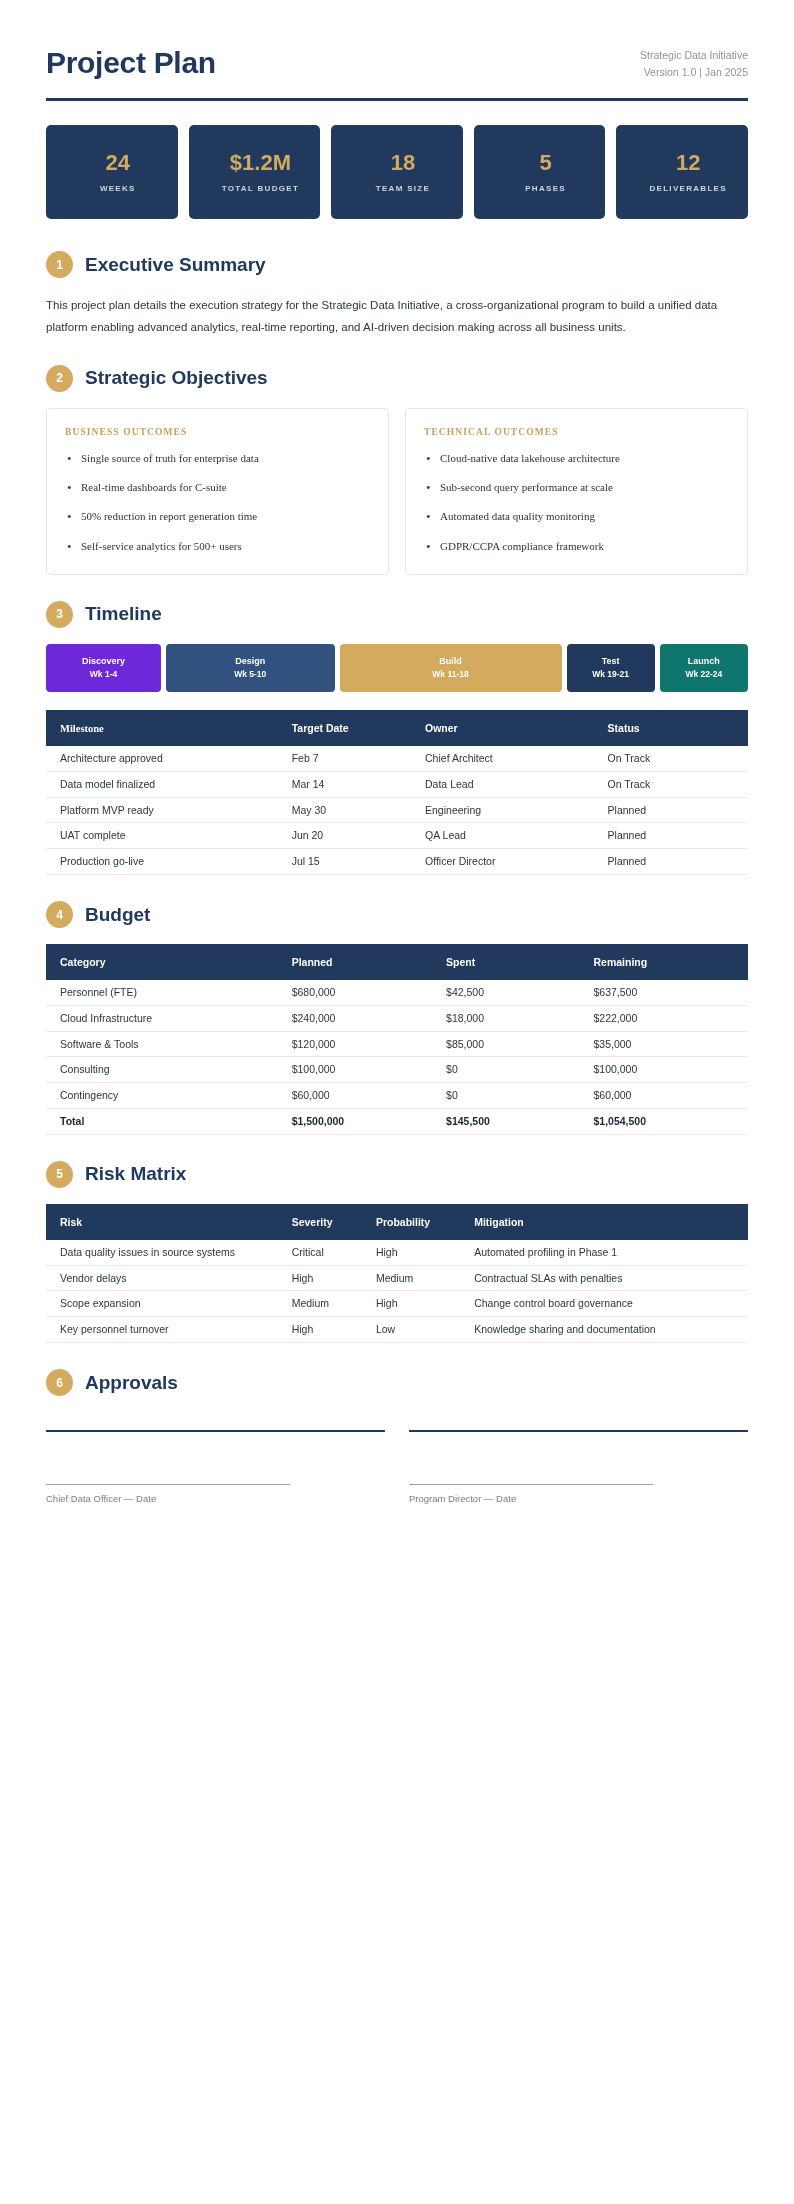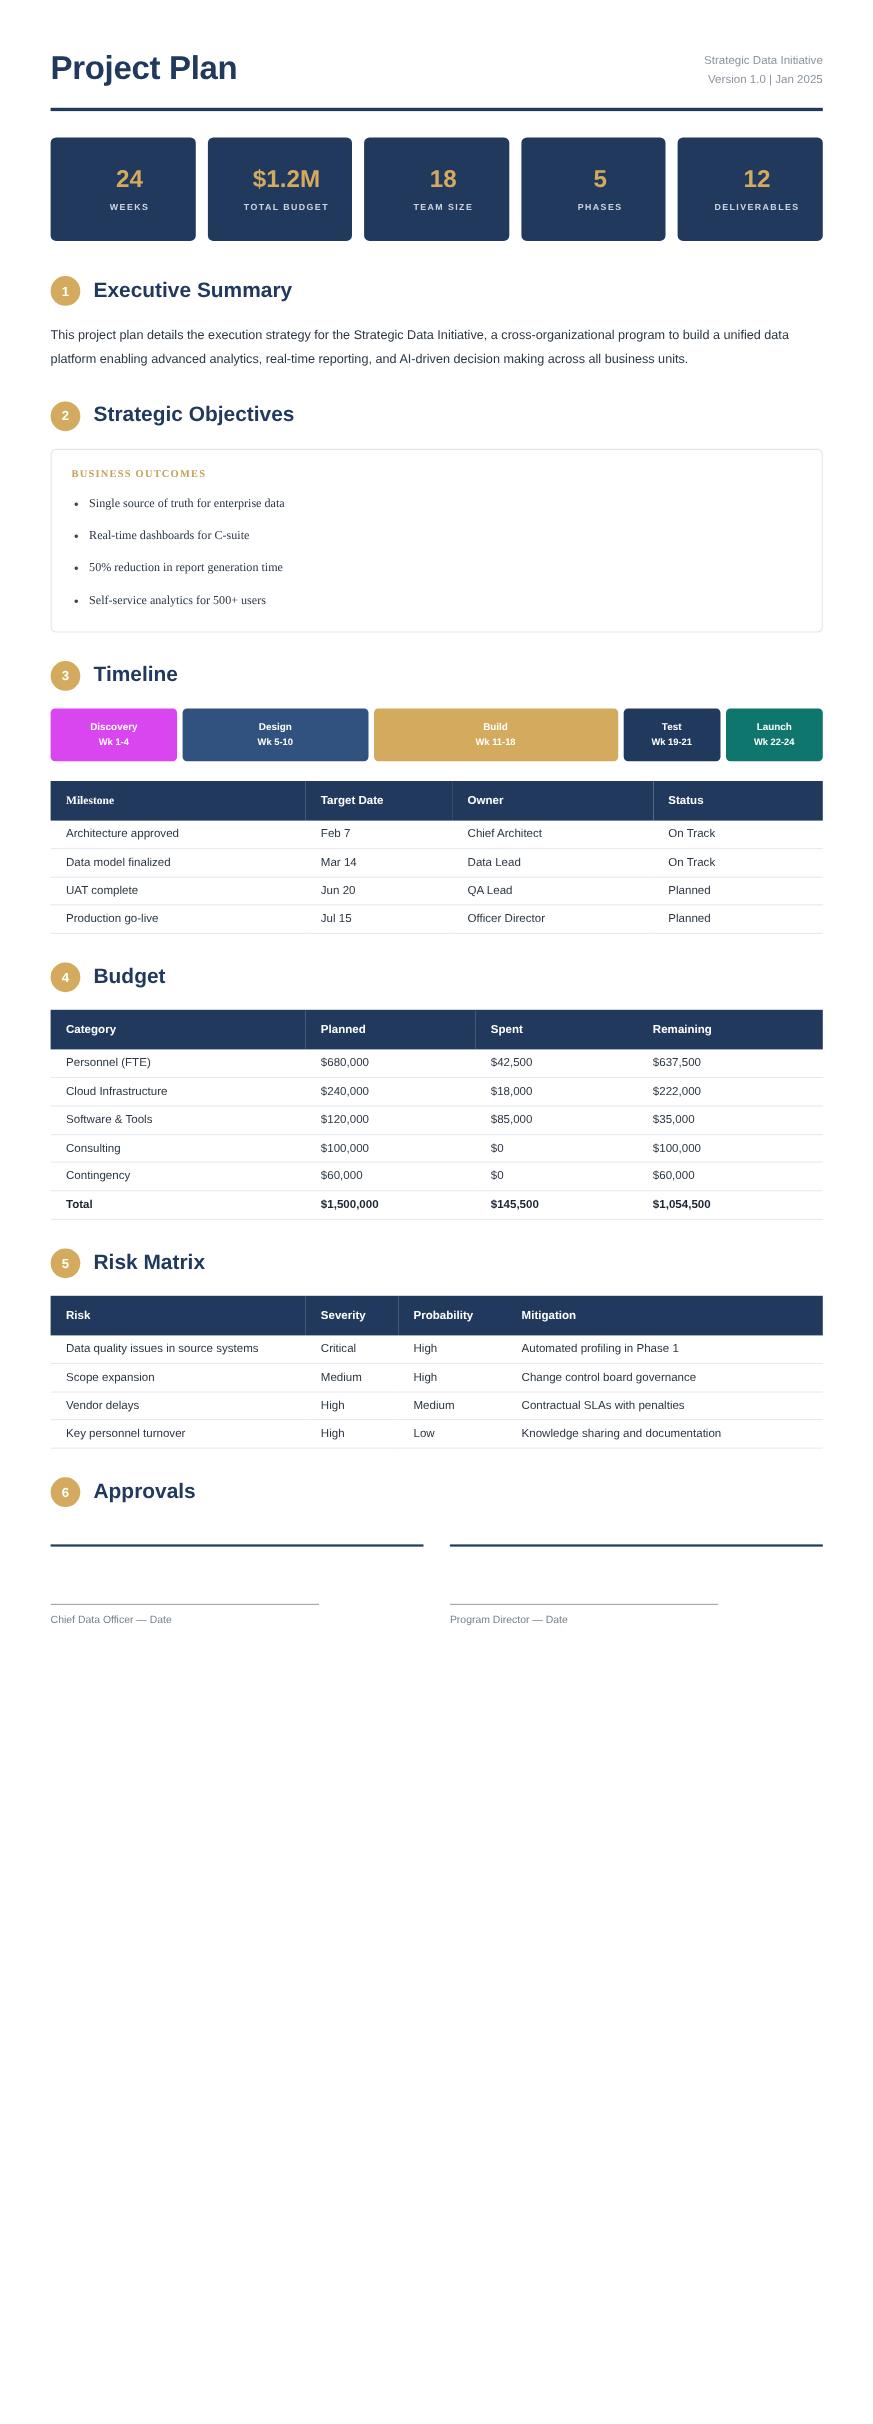--- a/index.html
+++ b/index.html
@@ -261,30 +261,39 @@
     <div class="obj-grid" id="obj-grid">
         <div class="obj-card">
           <div class="obj-card-title">BUSINESS OUTCOMES</div>
           <ul class="obj-list">
             <li>Single source of truth for enterprise data</li>
             <li>Real-time dashboards for C-suite</li>
             <li>50% reduction in report generation time</li>
             <li>Self-service analytics for 500+ users</li>
           </ul>
         </div>
+        <div class="obj-card">
+          <div class="obj-card-title">TECHNICAL OUTCOMES</div>
+          <ul class="obj-list">
+            <li>Cloud-native data lakehouse architecture</li>
+            <li>Sub-second query performance at scale</li>
+            <li>Automated data quality monitoring</li>
+            <li>GDPR/CCPA compliance framework</li>
+          </ul>
+        </div>
       </div>
   </div>
 
   <div class="section">
     <div class="section-head">
       <div class="sec-num">3</div>
       <div class="sec-title">Timeline</div>
     </div>
     <div class="phases" id="phases">
-        <div class="phase" style="background: #d946ef; flex: 4 1 0px;">
+        <div class="phase" style="background: #6d28d9; flex: 4 1 0px;">
           <div class="phase-name">Discovery</div>
           <div class="phase-weeks">Wk 1-4</div>
         </div>
         <div class="phase" style="background: rgb(49, 82, 127); flex: 6 1 0px;">
           <div class="phase-name">Design</div>
           <div class="phase-weeks">Wk 5-10</div>
         </div>
         <div class="phase" style="background: rgb(211, 170, 94); flex: 8 1 0px;">
           <div class="phase-name">Build</div>
           <div class="phase-weeks">Wk 11-18</div>
@@ -312,20 +321,26 @@
             <td>Architecture approved</td>
             <td>Feb 7</td>
             <td>Chief Architect</td>
             <td>On Track</td>
           </tr>
           <tr>
             <td>Data model finalized</td>
             <td>Mar 14</td>
             <td>Data Lead</td>
             <td>On Track</td>
+          </tr>
+          <tr>
+            <td>Platform MVP ready</td>
+            <td>May 30</td>
+            <td>Engineering</td>
+            <td>Planned</td>
           </tr>
           <tr>
             <td>UAT complete</td>
             <td>Jun 20</td>
             <td>QA Lead</td>
             <td>Planned</td>
           </tr>
           <tr>
             <td>Production go-live</td>
             <td>Jul 15</td>
@@ -406,30 +421,30 @@
           </tr>
         </thead>
         <tbody>
           <tr>
             <td>Data quality issues in source systems</td>
             <td>Critical</td>
             <td>High</td>
             <td>Automated profiling in Phase 1</td>
           </tr>
           <tr>
+            <td>Vendor delays</td>
+            <td>High</td>
+            <td>Medium</td>
+            <td>Contractual SLAs with penalties</td>
+          </tr>
+          <tr>
             <td>Scope expansion</td>
             <td>Medium</td>
             <td>High</td>
             <td>Change control board governance</td>
-          </tr>
-          <tr>
-            <td>Vendor delays</td>
-            <td>High</td>
-            <td>Medium</td>
-            <td>Contractual SLAs with penalties</td>
           </tr>
           <tr>
             <td>Key personnel turnover</td>
             <td>High</td>
             <td>Low</td>
             <td>Knowledge sharing and documentation</td>
           </tr>
         </tbody>
       </table>
   </div>

